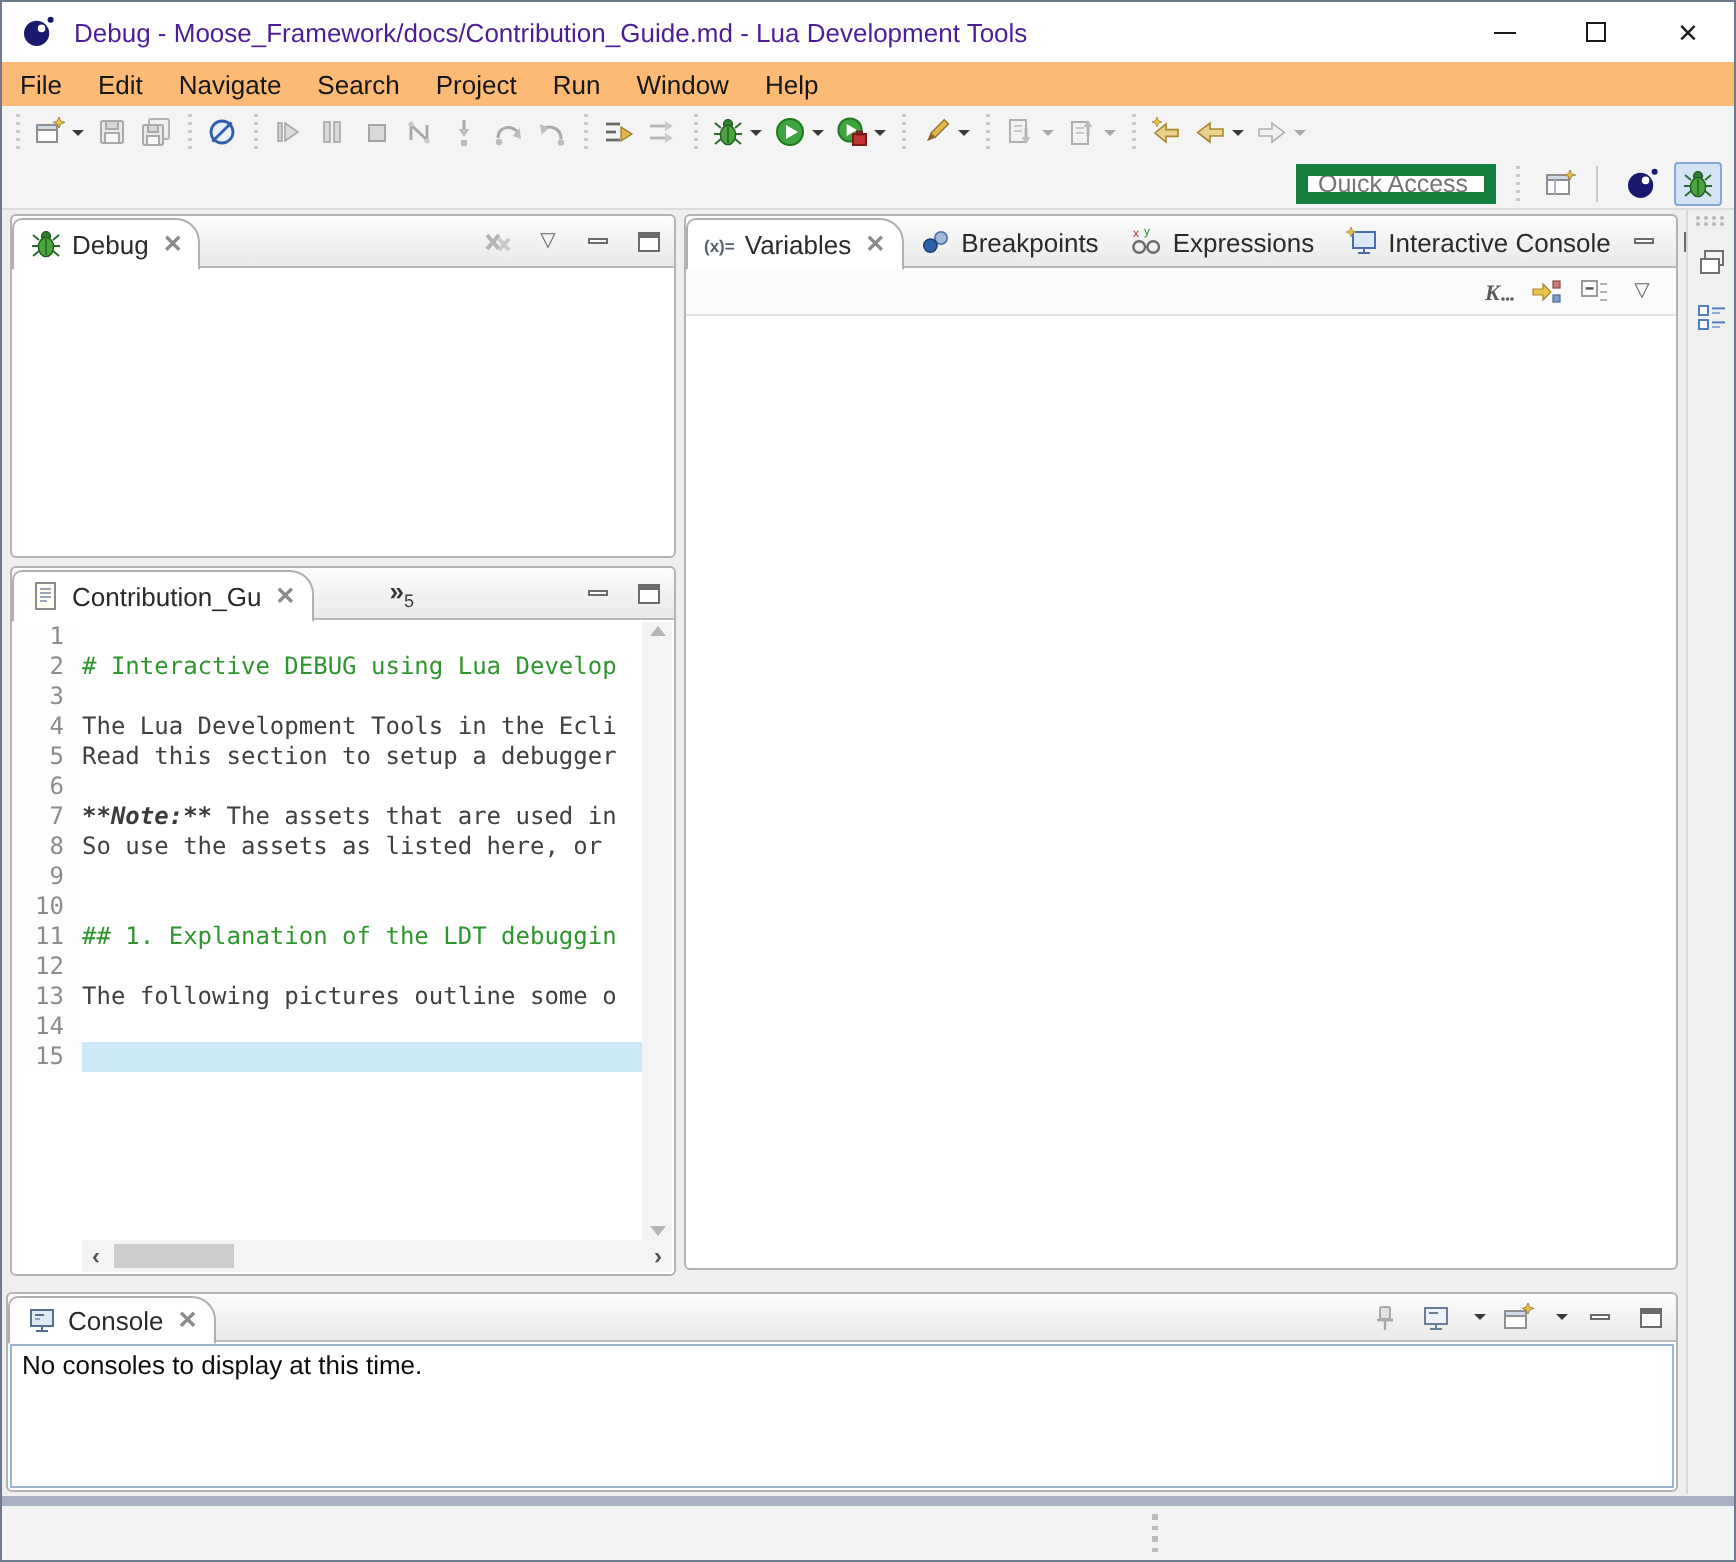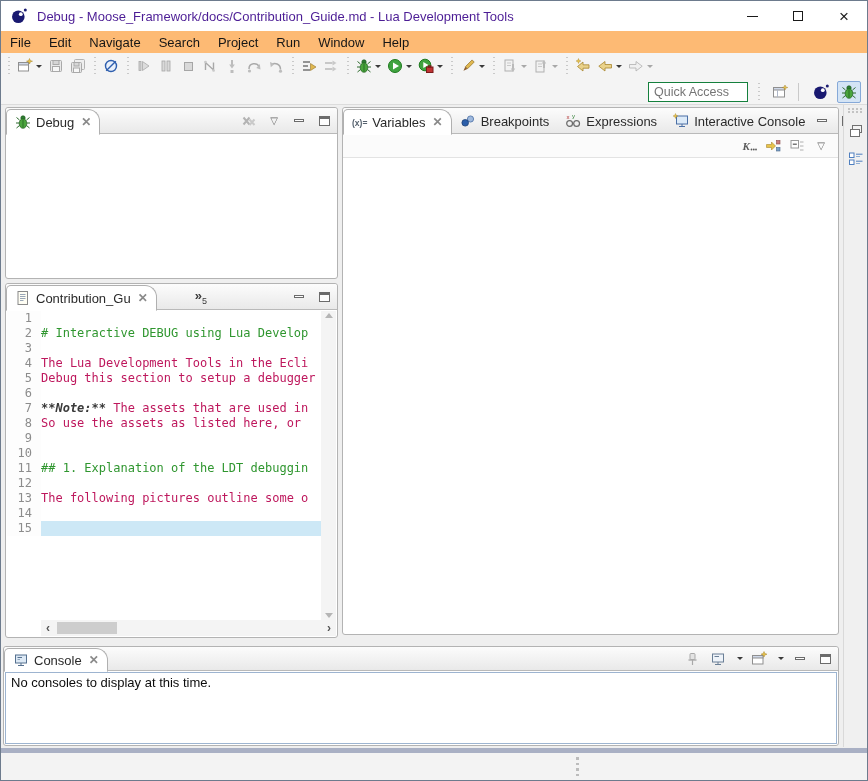--- a/index.html
+++ b/index.html
@@ -25,21 +25,21 @@
   
   .toolbar { position:absolute; left:0; top:52px; width:100%; height:26px; background:#f4f4f4; display:flex; align-items:center; padding-left:2px; }
   .tb-sep { width:5px; height:18px; margin:0 3px; background:
      repeating-linear-gradient(to bottom,#c9c9c9 0 1.5px, transparent 1.5px 4px);
      background-size:2px 100%; background-repeat:no-repeat; background-position:center; }
   .ticon { height:22px; min-width:22px; display:flex; align-items:center; justify-content:center; padding:0 2px; border:1px solid transparent; border-radius:2px; }
   .ticon svg { width:16px; height:16px; }
   .caret { width:0; height:0; border-left:3.5px solid transparent; border-right:3.5px solid transparent; border-top:3.5px solid #3a3a3a; margin-left:3px; }
   .disabled .caret { border-top-color:#a8a8a8; }
   .toolbar2 { position:absolute; left:0; top:78px; width:100%; height:26px; background:#f4f4f4; border-bottom:1px solid #dcdcdc; display:flex; align-items:center; justify-content:flex-end; padding-right:6px; }
-  .qa-input { width:100px; height:20px; border:1px solid #15803d; background:#fff; font-family:"Liberation Sans",sans-serif; font-size:12.5px; color:#444; padding:0 5px; }
+  .qa-input { width:100px; height:20px; border:6px solid #15803d; background:#fff; font-family:"Liberation Sans",sans-serif; font-size:12.5px; color:#444; padding:0 5px; }
   .persp-btn { height:22px; min-width:24px; display:flex; align-items:center; justify-content:center; margin-left:4px; border:1px solid transparent; border-radius:2px; }
   .persp-btn svg { width:16px; height:16px; }
   .persp-active { background:#d4e4f5; border-color:#86a9d8; }
   .vsep { width:1px; height:18px; background:#c9c9c9; margin:0 6px; }
   
   .panel { position:absolute; background:#fff; border:1px solid #b3b3b3; border-radius:3px; }
   .tabstrip { height:26px; background:linear-gradient(#fcfcfc,#e9e9e9); border-bottom:1px solid #b9b9b9; border-radius:3px 3px 0 0; display:flex; align-items:flex-start; position:relative; }
   .tab { height:26px; display:flex; align-items:center; padding:0 8px; color:#2a2a2a; white-space:nowrap; }
   .tab .ticn { width:16px; height:16px; margin-right:5px; flex:0 0 auto; }
   .tab .ticn svg { width:16px; height:16px; }
@@ -56,21 +56,21 @@
   .var-toolbar { height:24px; border-bottom:1px solid #e3e3e3; display:flex; align-items:center; justify-content:flex-end; gap:6px; padding-right:8px; background:#fbfbfb; }
   
   .editor-body { position:absolute; left:1px; right:1px; top:27px; bottom:1px; display:flex; flex-direction:column; overflow:hidden; }
   .ed-scroll { flex:1; display:flex; overflow:hidden; position:relative; }
   .ed-lines { flex:1; overflow:hidden; font-family:"DejaVu Sans Mono","Liberation Mono",monospace; font-size:12px; line-height:15px; }
   .ed-line { display:flex; height:15px; white-space:pre; }
   .ed-num { width:34px; flex:0 0 auto; text-align:right; padding-right:9px; color:#8c8c8c; background:#fdfdfd; }
   .ed-text { flex:1; color:#3a3a3a; overflow:hidden; }
   .ed-line.hl .ed-text { background:#cde8f6; }
   .seg-heading { color:#2f962f; font-weight:normal; }
-  .seg-plain { color:#be185d; }
+  .seg-plain { color:#404040; }
   .seg-italic { color:#3a3a3a; font-style:italic; font-weight:bold; }
   .vscroll { width:15px; flex:0 0 auto; background:#f4f4f4; display:flex; flex-direction:column; justify-content:space-between; align-items:center; padding:2px 0; }
   .arr-up { width:0; height:0; border-left:4px solid transparent; border-right:4px solid transparent; border-bottom:5px solid #b5b5b5; }
   .arr-down { width:0; height:0; border-left:4px solid transparent; border-right:4px solid transparent; border-top:5px solid #b5b5b5; }
   .hscroll { height:16px; flex:0 0 auto; background:#f4f4f4; display:flex; align-items:center; position:relative; margin-left:34px; }
   .h-arrow { width:14px; text-align:center; color:#555; font-size:12px; font-weight:bold; line-height:16px; }
   .h-left { margin-right:0; } .h-right { margin-left:auto; }
   .h-thumb { position:absolute; left:16px; width:60px; top:2px; bottom:2px; background:#cdcdcd; }
   .more-editors { margin-left:38px; color:#3a3a3a; font-weight:bold; font-size:13px; align-self:center; }
   .more-editors sub { font-size:9px; font-weight:normal; }
@@ -539,21 +539,21 @@
         </span>
     </div>
   </div>
   <div class="editor-body">
     <div class="ed-scroll">
       <div class="ed-lines" id="ed-lines">
           <div class="ed-line"><span class="ed-num">1</span><span class="ed-text"></span></div>
           <div class="ed-line"><span class="ed-num">2</span><span class="ed-text"><span class="seg-heading"># Interactive DEBUG using Lua Develop</span></span></div>
           <div class="ed-line"><span class="ed-num">3</span><span class="ed-text"></span></div>
           <div class="ed-line"><span class="ed-num">4</span><span class="ed-text"><span class="seg-plain">The Lua Development Tools in the Ecli</span></span></div>
-          <div class="ed-line"><span class="ed-num">5</span><span class="ed-text"><span class="seg-plain">Debug this section to setup a debugger</span></span></div>
+          <div class="ed-line"><span class="ed-num">5</span><span class="ed-text"><span class="seg-plain">Read this section to setup a debugger</span></span></div>
           <div class="ed-line"><span class="ed-num">6</span><span class="ed-text"></span></div>
           <div class="ed-line"><span class="ed-num">7</span><span class="ed-text"><span class="seg-italic">**Note:**</span><span class="seg-plain"> The assets that are used in</span></span></div>
           <div class="ed-line"><span class="ed-num">8</span><span class="ed-text"><span class="seg-plain">So use the assets as listed here, or </span></span></div>
           <div class="ed-line"><span class="ed-num">9</span><span class="ed-text"></span></div>
           <div class="ed-line"><span class="ed-num">10</span><span class="ed-text"></span></div>
           <div class="ed-line"><span class="ed-num">11</span><span class="ed-text"><span class="seg-heading">## 1. Explanation of the LDT debuggin</span></span></div>
           <div class="ed-line"><span class="ed-num">12</span><span class="ed-text"></span></div>
           <div class="ed-line"><span class="ed-num">13</span><span class="ed-text"><span class="seg-plain">The following pictures outline some o</span></span></div>
           <div class="ed-line"><span class="ed-num">14</span><span class="ed-text"></span></div>
           <div class="ed-line hl"><span class="ed-num">15</span><span class="ed-text"></span></div>

